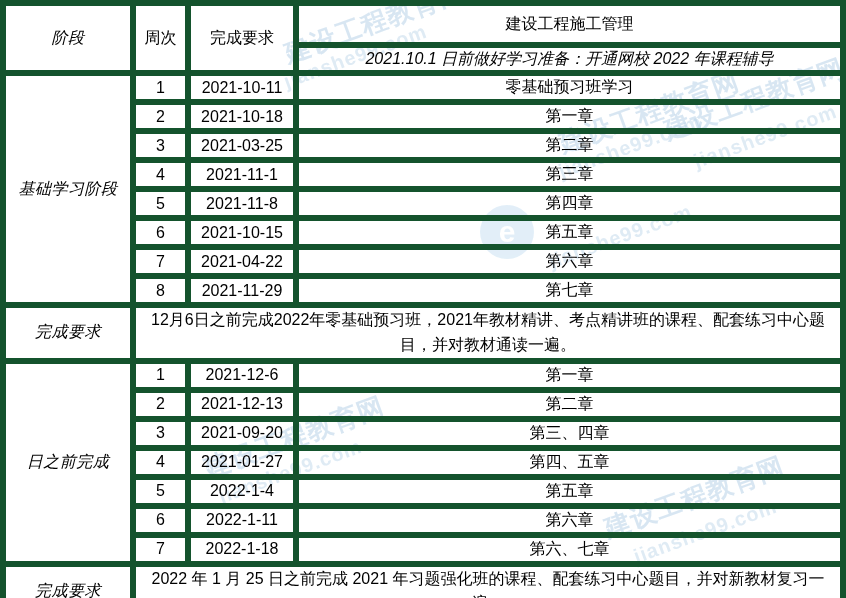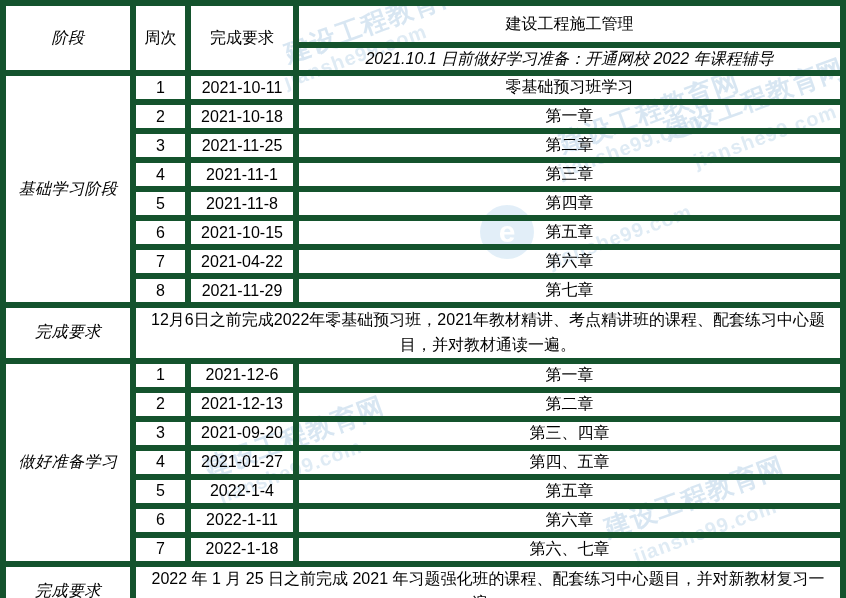--- a/index.html
+++ b/index.html
@@ -144,21 +144,21 @@
       <td class="date">2021-10-11</td>
       <td class="content">零基础预习班学习</td>
     </tr>
     <tr class="row-h">
       <td class="week">2</td>
       <td class="date">2021-10-18</td>
       <td class="content">第一章</td>
     </tr>
     <tr class="row-h">
       <td class="week">3</td>
-      <td class="date">2021-11-25</td>
+      <td class="date">2021-03-25</td>
       <td class="content">第二章</td>
     </tr>
     <tr class="row-h">
       <td class="week">4</td>
       <td class="date">2021-11-1</td>
       <td class="content">第三章</td>
     </tr>
     <tr class="row-h">
       <td class="week">5</td>
       <td class="date">2021-11-8</td>
@@ -179,21 +179,21 @@
       <td class="date">2021-11-29</td>
       <td class="content">第七章</td>
     </tr>
 
     <tr style="height:48px">
       <td class="stage">完成要求</td>
       <td class="note" colspan="3">12月6日之前完成2022年零基础预习班，2021年教材精讲、考点精讲班的课程、配套练习中心题目，并对教材通读一遍。</td>
     </tr>
 
     <tr class="row-h">
-      <td class="stage" rowspan="7">做好准备学习</td>
+      <td class="stage" rowspan="7">日之前完成</td>
       <td class="week">1</td>
       <td class="date">2021-12-6</td>
       <td class="content">第一章</td>
     </tr>
     <tr class="row-h">
       <td class="week">2</td>
       <td class="date">2021-12-13</td>
       <td class="content">第二章</td>
     </tr>
     <tr class="row-h">

